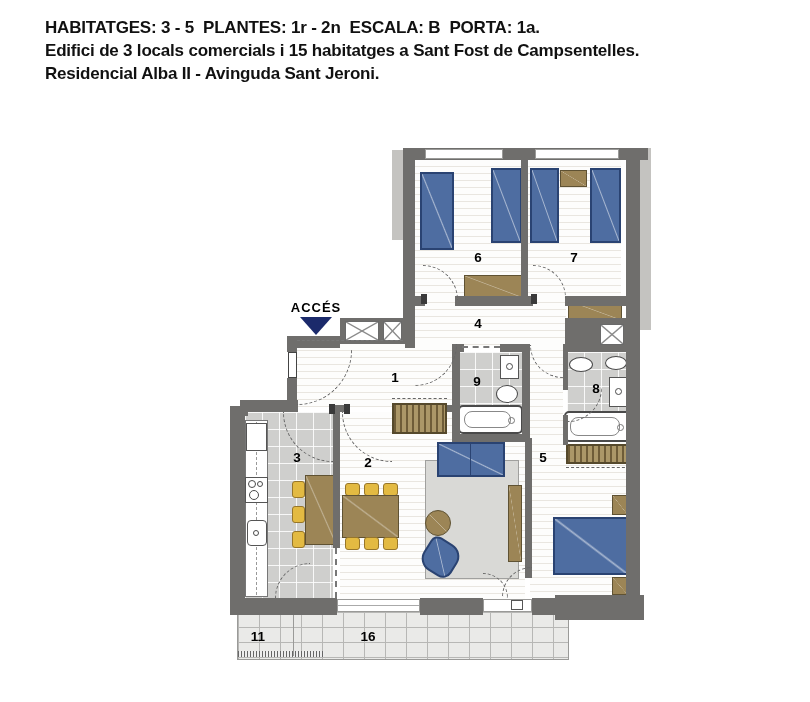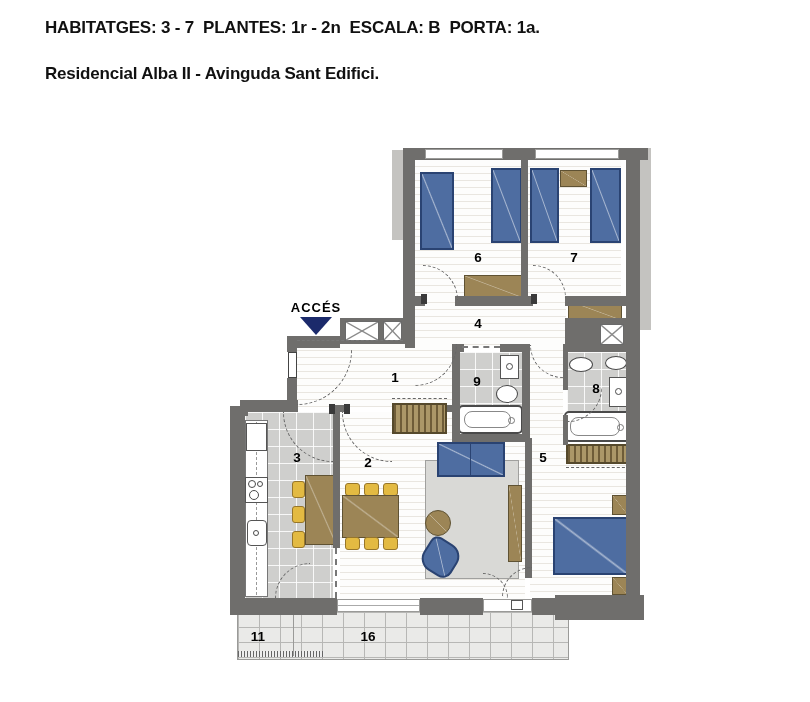--- a/index.html
+++ b/index.html
@@ -49,22 +49,23 @@
   #access-label{position:absolute;transform:translate(-50%,-50%);font-weight:bold;font-size:13px;
        letter-spacing:1px;color:#000;}
   #access-tri{position:absolute;width:0;height:0;border-left:16px solid transparent;
        border-right:16px solid transparent;border-top:18px solid #1b2a6b;}
 </style>
 </head>
 <body>
 
 <div id="stage">
 
-  <div class="hline" style="top:18px">HABITATGES: 3 - 7  PLANTES: 1r - 2n  ESCALA: B  PORTA: 1a.</div>
-  <div class="hline" style="top:64px">Residencial Alba II - Avinguda Sant Edifici.</div>
+  <div class="hline" style="top:18px">HABITATGES: 3 - 5  PLANTES: 1r - 2n  ESCALA: B  PORTA: 1a.</div>
+  <div class="hline" style="top:41px">Edifici de 3 locals comercials i 15 habitatges a Sant Fost de Campsentelles.</div>
+  <div class="hline" style="top:64px">Residencial Alba II - Avinguda Sant Jeroni.</div>
 
   <div class="wd" style="left:415px;top:160px;width:206px;height:140px"></div>
   <div class="wd" style="left:408px;top:296px;width:158px;height:50px"></div>
   <div class="wd" style="left:297px;top:344px;width:155px;height:63px"></div>
   <div class="wd" style="left:530px;top:344px;width:33px;height:96px"></div>
   <div class="wd" style="left:530px;top:438px;width:98px;height:160px"></div>
   <div class="wd" style="left:340px;top:412px;width:185px;height:188px"></div>
   <div class="tl" style="left:245px;top:412px;width:88px;height:188px"></div>
   <div class="tl" style="left:458px;top:352px;width:66px;height:56px"></div>
   <div class="tl" style="left:567px;top:352px;width:63px;height:61px"></div>

